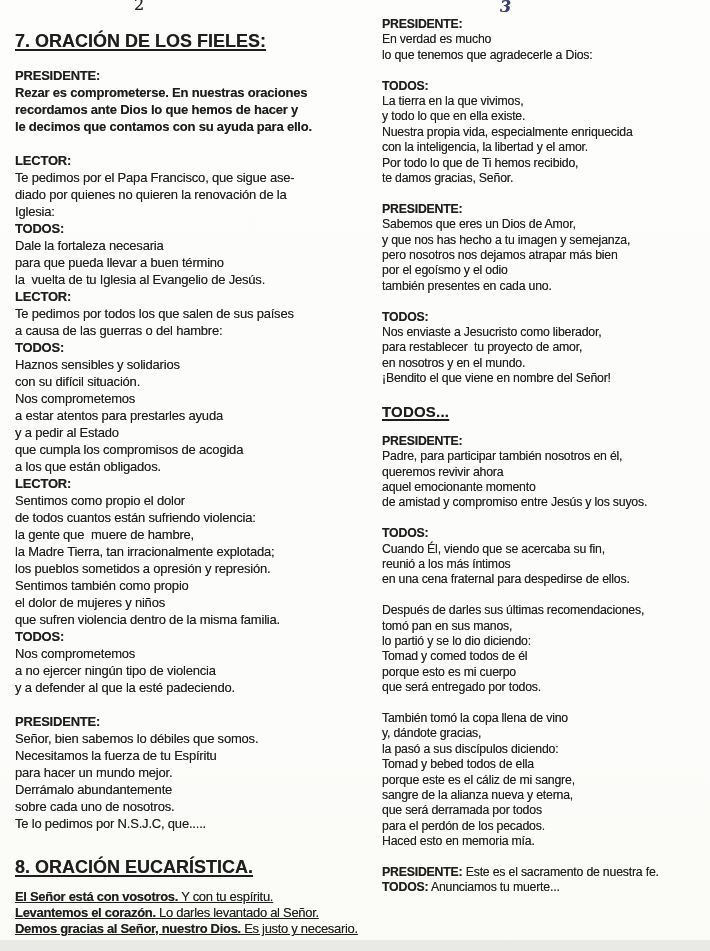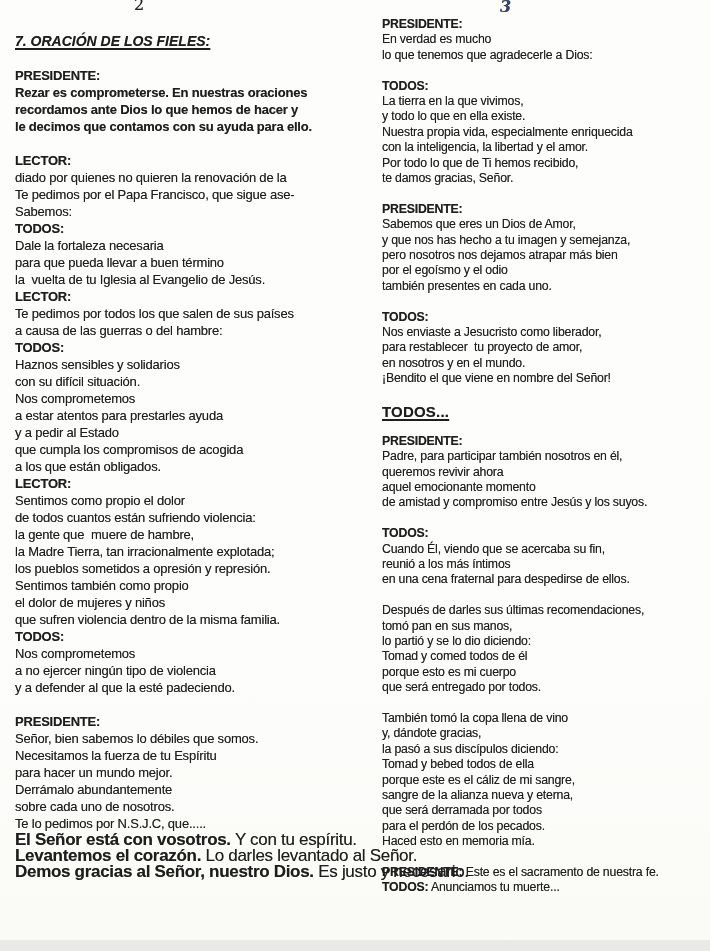--- a/index.html
+++ b/index.html
@@ -24,24 +24,24 @@
   .col-left  { left:15px;  width:306px; font-size:13px;   line-height:17px;   }
   .col-right { left:382px; width:294px; font-size:12.3px; line-height:15.4px; }
   .col .line { white-space:pre; }
   .label, .b, .label-inline { font-weight:bold; }
   .col-left  .spaced { margin-top:17px; }
   .col-right .spaced { margin-top:15.4px; }
   .heading {
     font-weight:bold; text-decoration:underline;
     text-decoration-thickness:1.5px; text-underline-offset:2px;
   }
-  .col-left .heading { font-size:14px; line-height:20px; margin-top:14px; margin-bottom:16px; letter-spacing:0;font-style:italic; }
+  .col-left .heading { font-size:18px; line-height:20px; margin-top:14px; margin-bottom:16px; letter-spacing:0; }
   .col-left .heading.spaced { margin-top:25px; margin-bottom:12px; }
   .col-right .heading { font-size:15px; line-height:19px; margin-top:15px; margin-bottom:13px; letter-spacing:0.2px; }
-  .block.small { font-size:17px; line-height:16.2px; letter-spacing:-0.3px; }
+  .block.small { font-size:13px; line-height:16.2px; letter-spacing:-0.3px;text-decoration:underline; }
   .edge-strip {
     position:absolute; left:0; bottom:0; width:710px; height:11px;
     background:#e9eae5;
   }
 </style>
 </head>
 <body>
 
 <div class="scan">
   <div class="page-num pn-2">2</div>
@@ -49,23 +49,23 @@
   <div class="col col-left" id="col-0">
       <div class="heading">7. ORACIÓN DE LOS FIELES:</div>
       <div class="block">
         <div class="label">PRESIDENTE:</div>
         <div class="line b">Rezar es comprometerse. En nuestras oraciones</div>
         <div class="line b">recordamos ante Dios lo que hemos de hacer y</div>
         <div class="line b">le decimos que contamos con su ayuda para ello.</div>
       </div>
       <div class="block spaced">
         <div class="label">LECTOR:</div>
+        <div class="line">Te pedimos por el Papa Francisco, que sigue ase-</div>
         <div class="line">diado por quienes no quieren la renovación de la</div>
-        <div class="line">Te pedimos por el Papa Francisco, que sigue ase-</div>
-        <div class="line">Sabemos:</div>
+        <div class="line">Iglesia:</div>
       </div>
       <div class="block">
         <div class="label">TODOS:</div>
         <div class="line">Dale la fortaleza necesaria</div>
         <div class="line">para que pueda llevar a buen término</div>
         <div class="line">la  vuelta de tu Iglesia al Evangelio de Jesús.</div>
       </div>
       <div class="block">
         <div class="label">LECTOR:</div>
         <div class="line">Te pedimos por todos los que salen de sus países</div>
@@ -100,20 +100,21 @@
       </div>
       <div class="block spaced">
         <div class="label">PRESIDENTE:</div>
         <div class="line">Señor, bien sabemos lo débiles que somos.</div>
         <div class="line">Necesitamos la fuerza de tu Espíritu</div>
         <div class="line">para hacer un mundo mejor.</div>
         <div class="line">Derrámalo abundantemente</div>
         <div class="line">sobre cada uno de nosotros.</div>
         <div class="line">Te lo pedimos por N.S.J.C, que.....</div>
       </div>
+      <div class="heading spaced">8. ORACIÓN EUCARÍSTICA.</div>
       <div class="block small">
         <div class="line"><span class="b">El Señor está con vosotros.</span><span> Y con tu espíritu.</span></div>
         <div class="line"><span class="b">Levantemos el corazón.</span><span> Lo darles levantado al Señor.</span></div>
         <div class="line"><span class="b">Demos gracias al Señor, nuestro Dios.</span><span> Es justo y necesario.</span></div>
       </div>
     </div>
   <div class="col col-right" id="col-1">
       <div class="block">
         <div class="label">PRESIDENTE:</div>
         <div class="line">En verdad es mucho</div>

